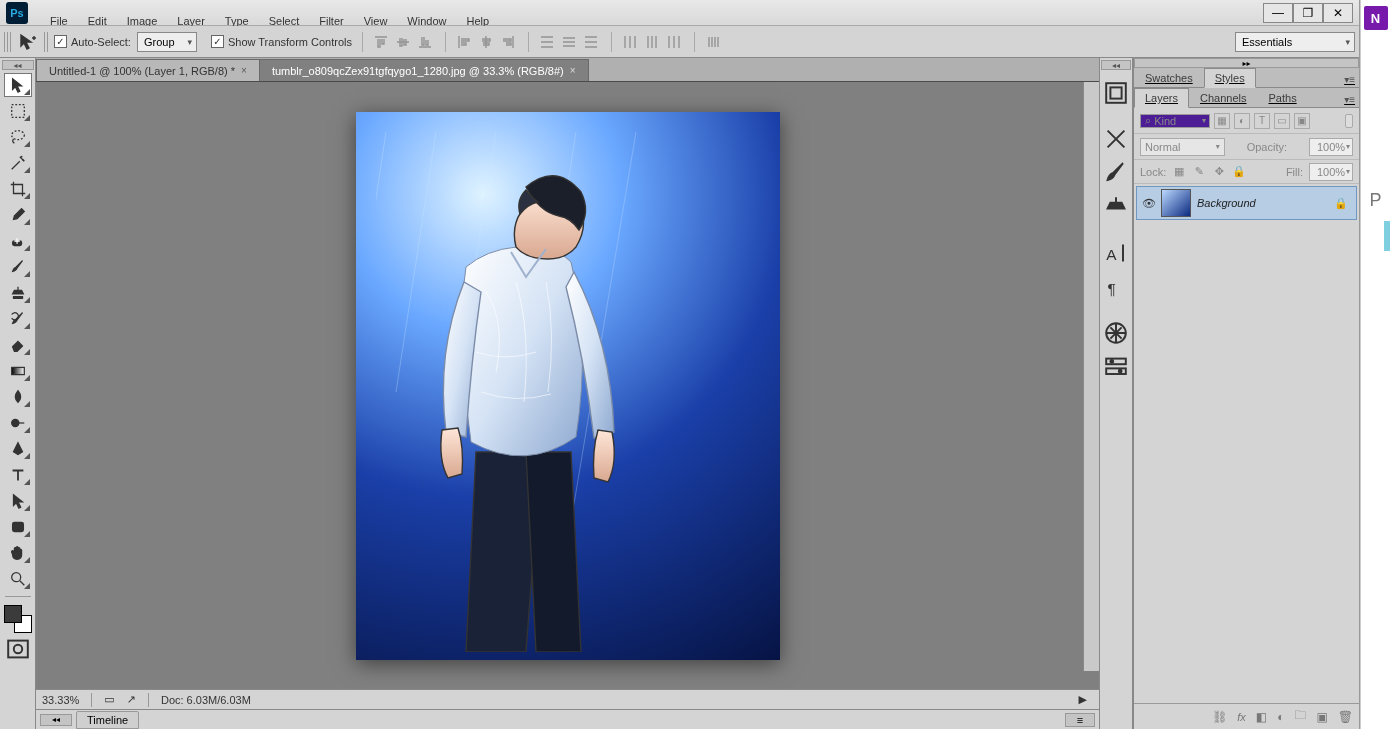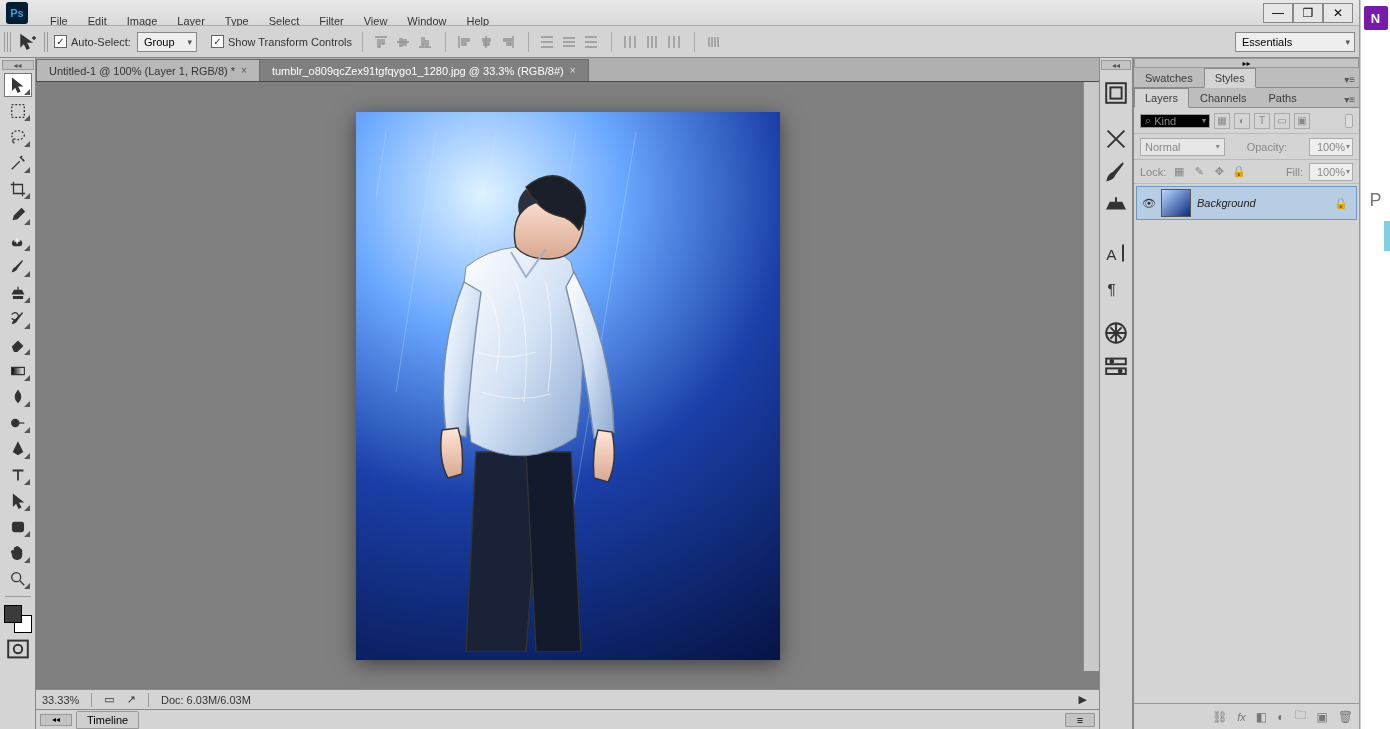--- a/index.html
+++ b/index.html
@@ -66,26 +66,26 @@
 
 
 .mid-strip { width:34px; background:#d4d4d4; border-left:1px solid #888; border-right:1px solid #888; display:flex; flex-direction:column; align-items:center; padding-top:2px;}
 .strip-collapse { width:30px; height:10px; background:#c4c4c4; border:1px solid #999; font-size:8px; display:flex; align-items:center; justify-content:center; color:#555; margin-bottom:6px;}
 .strip-ico { width:28px; height:26px; display:flex; align-items:center; justify-content:center; margin:4px 0; cursor:pointer;}
 .strip-gap { height:12px;}
 
 
 .right-panels { width:226px; background:#d4d4d4; display:flex; flex-direction:column; border-left:1px solid #888;}
 .panel-collapse { height:10px; background:#c4c4c4; border:1px solid #999; font-size:8px; display:flex; align-items:center; justify-content:center;}
-.panel-tabs { height:20px; background:#bdbdbd; display:flex; align-items:flex-end; border-bottom:1px solid #8a8a8a;}
+.panel-tabs { height:20px; background:#bdbdbd; display:flex; align-items:flex-end; border-bottom:1px solid #8a8a8a;text-decoration:underline;}
 .ptab { padding:3px 10px; color:#3a3a3a; border:1px solid transparent; cursor:pointer; border-bottom:none;}
 .ptab.active { background:#d4d4d4; border:1px solid #8a8a8a; border-bottom:1px solid #d4d4d4; margin-bottom:-1px;}
 .ptab-menu { margin-left:auto; padding:2px 4px; font-size:10px; color:#555;}
 .panel-row { height:26px; display:flex; align-items:center; padding:0 6px; gap:4px; border-bottom:1px solid #bbb;}
-.filter-dd { flex:0 0 70px; height:14px; border:1px solid #999; background:#000000; display:flex; align-items:center; padding:0 4px; color:#888; position:relative;}
+.filter-dd { flex:0 0 70px; height:14px; border:1px solid #999; background:#4c1d95; display:flex; align-items:center; padding:0 4px; color:#888; position:relative;}
 .filter-dd::before{ content:"⌕"; margin-right:3px; color:#888; font-size:11px;}
 .filter-dd::after{ content:"▾"; position:absolute; right:3px; font-size:8px; color:#888;}
 .filter-ico { width:16px; height:16px; border:1px solid #aaa; display:flex; align-items:center; justify-content:center; color:#888; font-size:10px;}
 .panel-row2 { height:26px; display:flex; align-items:center; padding:0 6px; gap:22px; border-bottom:1px solid #bbb; color:#888;}
 .blend-dd { flex:1; height:18px; border:1px solid #aaa; background:#e6e6e6; padding:0 4px; display:flex; align-items:center; position:relative; color:#888;}
 .blend-dd::after{content:"▾"; position:absolute; right:4px; font-size:8px;}
 .pct-box { width:44px; height:18px; border:1px solid #aaa; background:#eee; display:flex; align-items:center; justify-content:center; color:#888; position:relative;}
 .pct-box::after{content:"▾"; position:absolute; right:2px; font-size:8px;}
 .lock-row { height:24px; display:flex; align-items:center; padding:0 6px; gap:6px; border-bottom:1px solid #bbb; color:#888;justify-content:flex-end;}
 .lock-ico { width:14px; height:14px; display:flex; align-items:center; justify-content:center; color:#888;}

